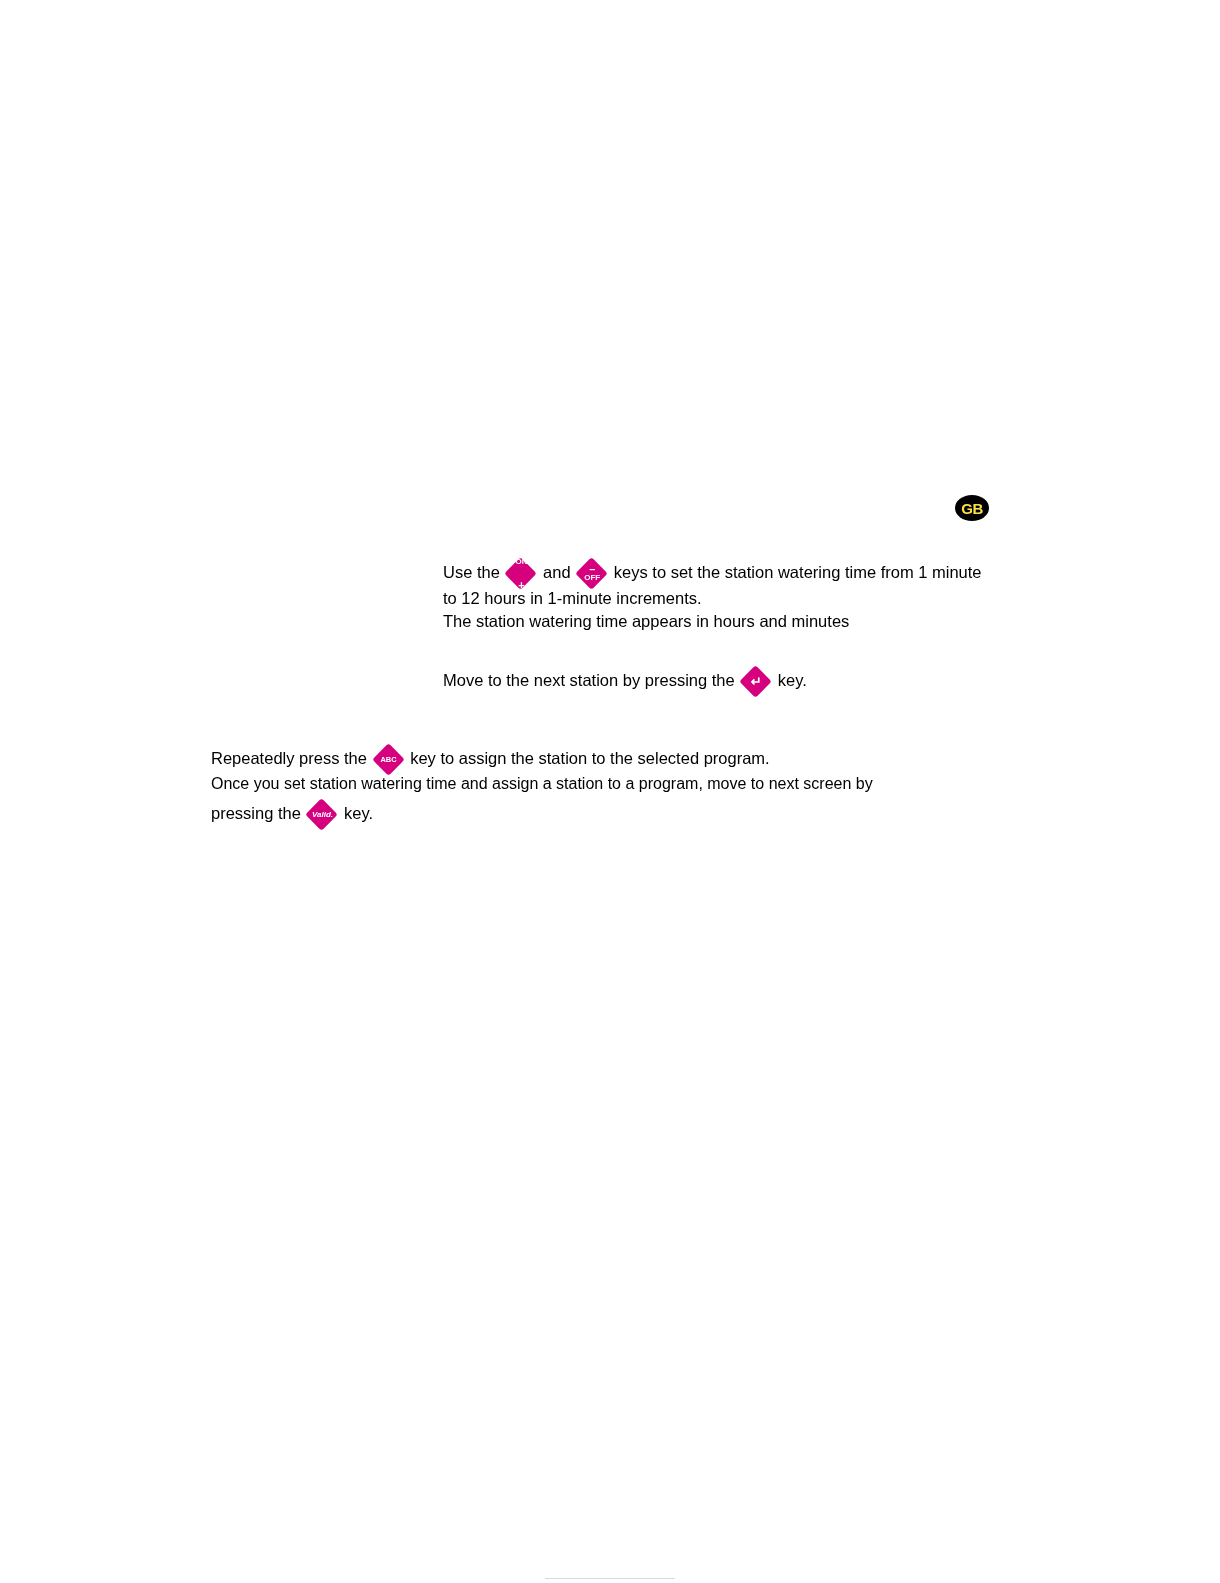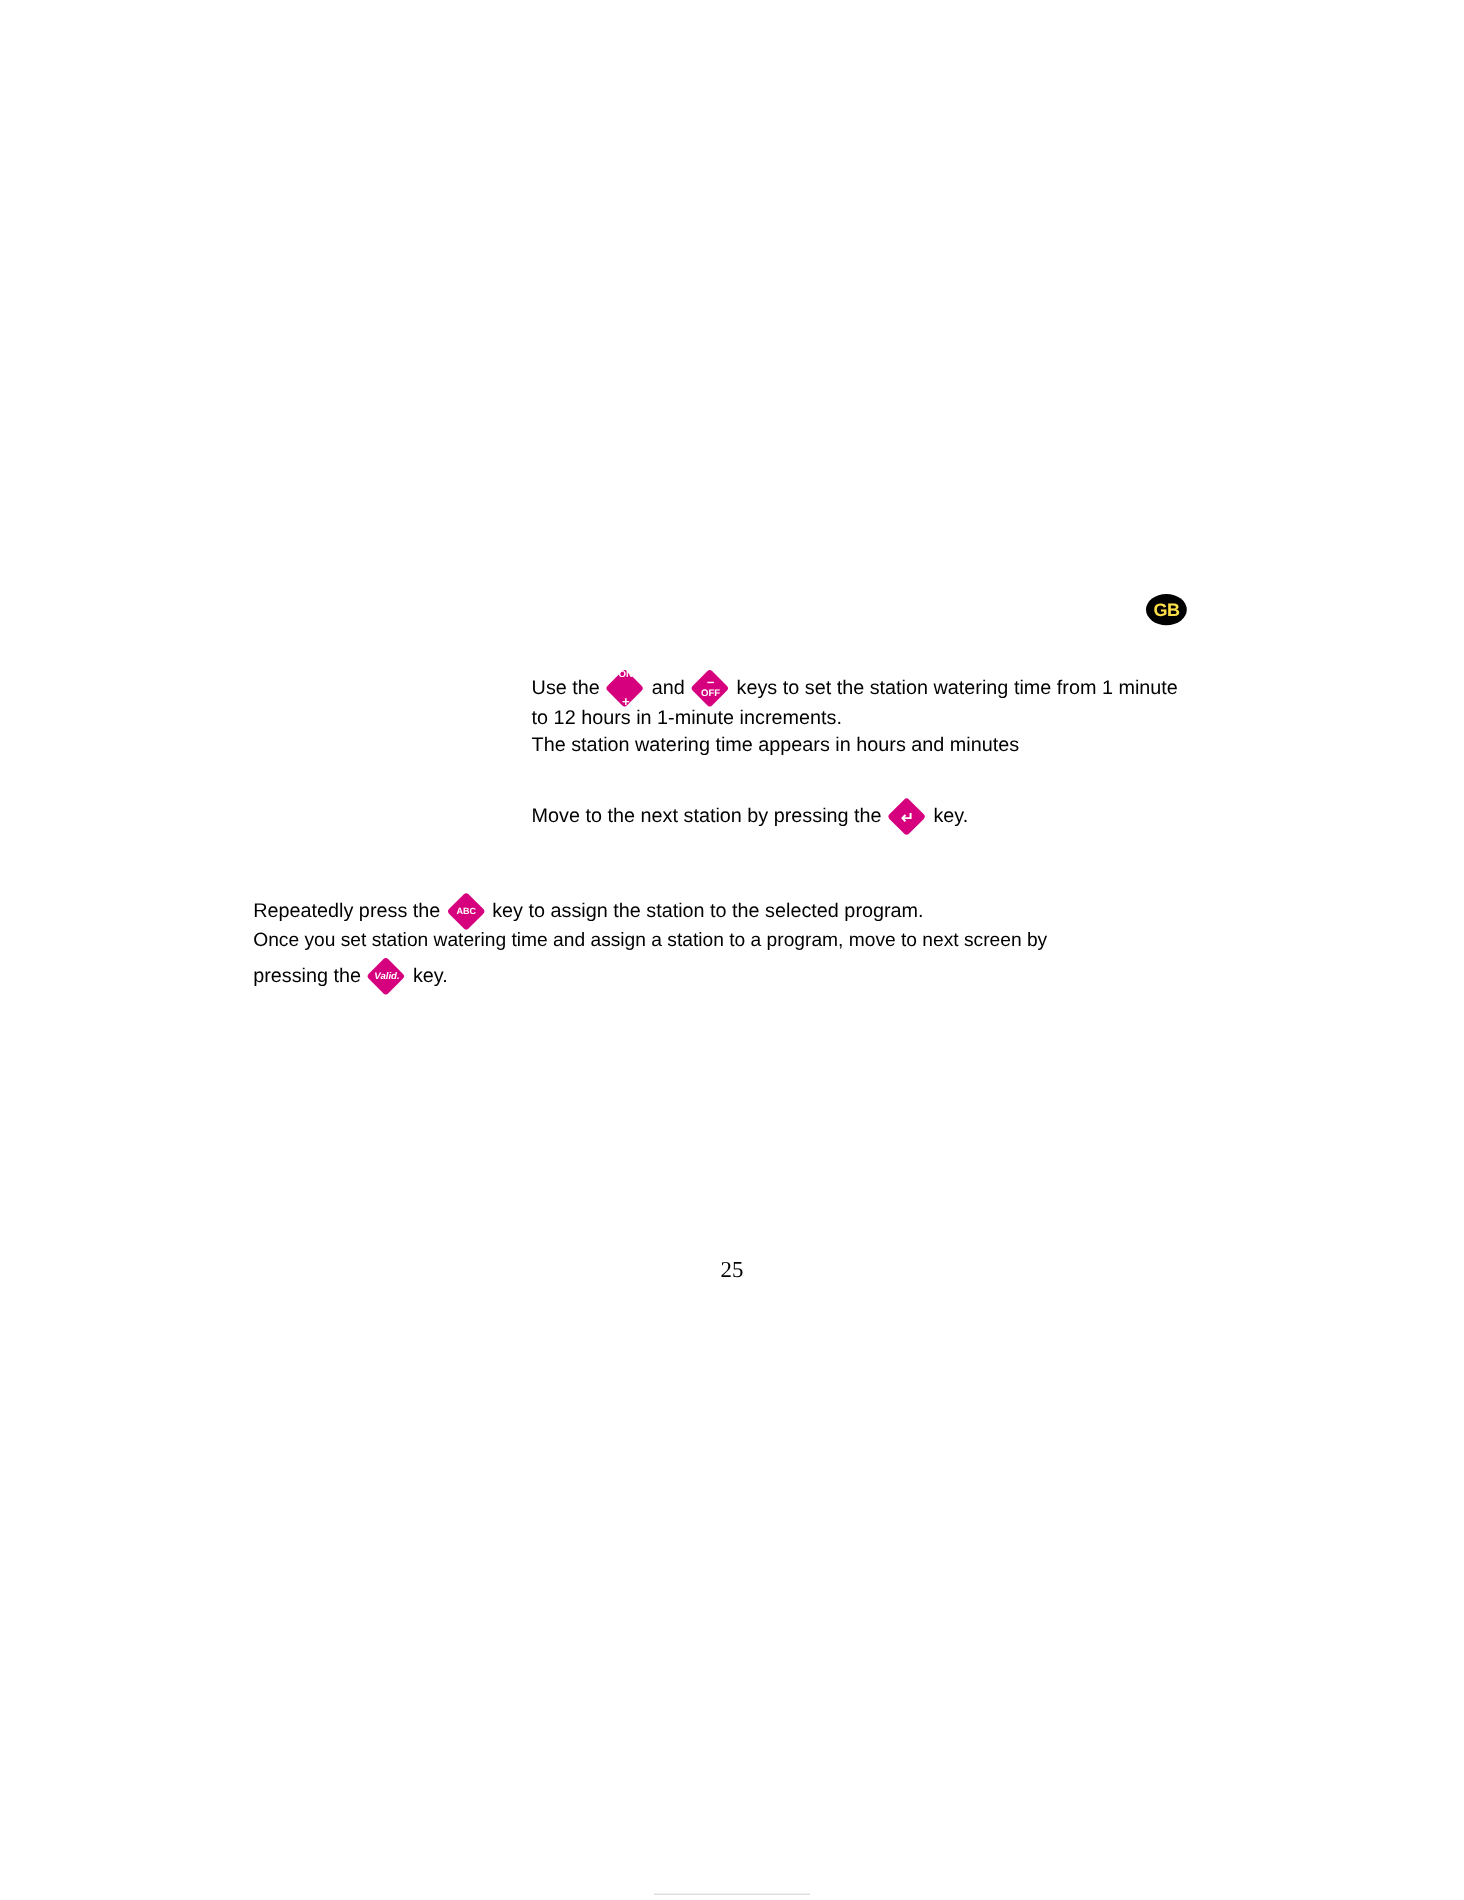--- a/index.html
+++ b/index.html
@@ -276,15 +276,14 @@
 
   <div class="para-lower3">
     <span>pressing the</span>
     <span class="key-icon key-valid">
       <span class="diamond"></span>
       <span class="glyph italic">Valid.</span>
     </span>
     <span>key.</span>
   </div>
 
-  <div class="page-number">25</div>
   <div class="bottom-rule"></div>
 </div>
 
 </body></html>

